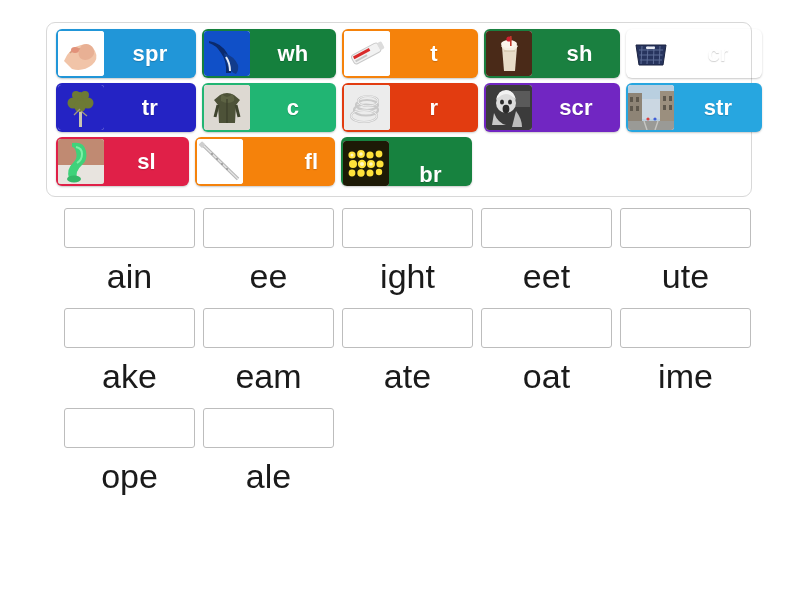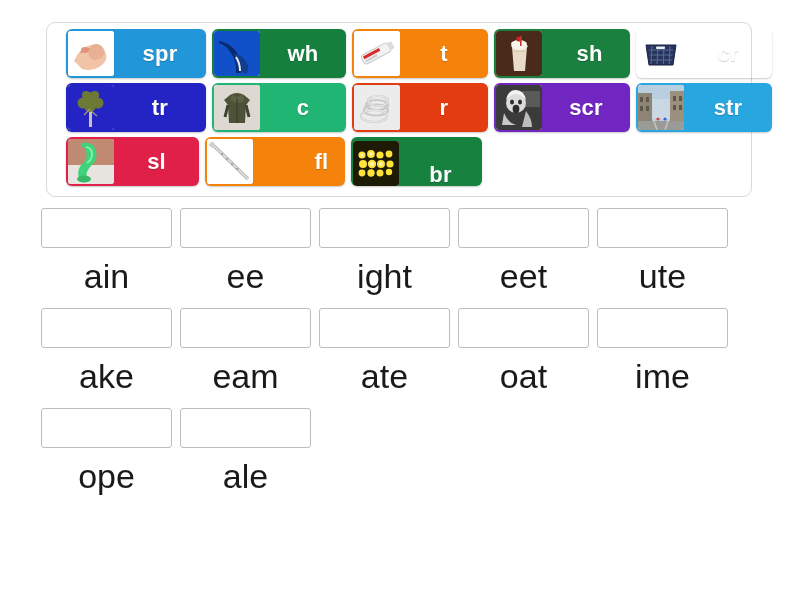--- a/index.html
+++ b/index.html
@@ -20,21 +20,21 @@
   
   #tile-bank {
     position: absolute;
     left: 46px;
     top: 22px;
     width: 706px;
     height: 175px;
     background: #ffffff;
     border: 1px solid #d8d8d8;
     border-radius: 9px;
-    padding: 6px 15px;
+    padding: 6px 5px;
   }
 
   .tile-row {
     display: flex;
     gap: 6px;
     margin-bottom: 5px;
     padding-left: 4px;
   }
 
   .tile {
@@ -81,21 +81,21 @@
   
   .w-140 { width: 140px; }
   .w-134 { width: 134px; }
   .w-133 { width: 133px; }
   .w-136 { width: 136px; }
   .w-131 { width: 131px; align-items: flex-end; }
 
   
   #answer-area {
     position: absolute;
-    left: 41px;
+    left: 64px;
     top: 208px;
     width: 716px;
   }
 
   .answer-row {
     display: flex;
     gap: 8px;
     margin-bottom: 12px;
   }
 

